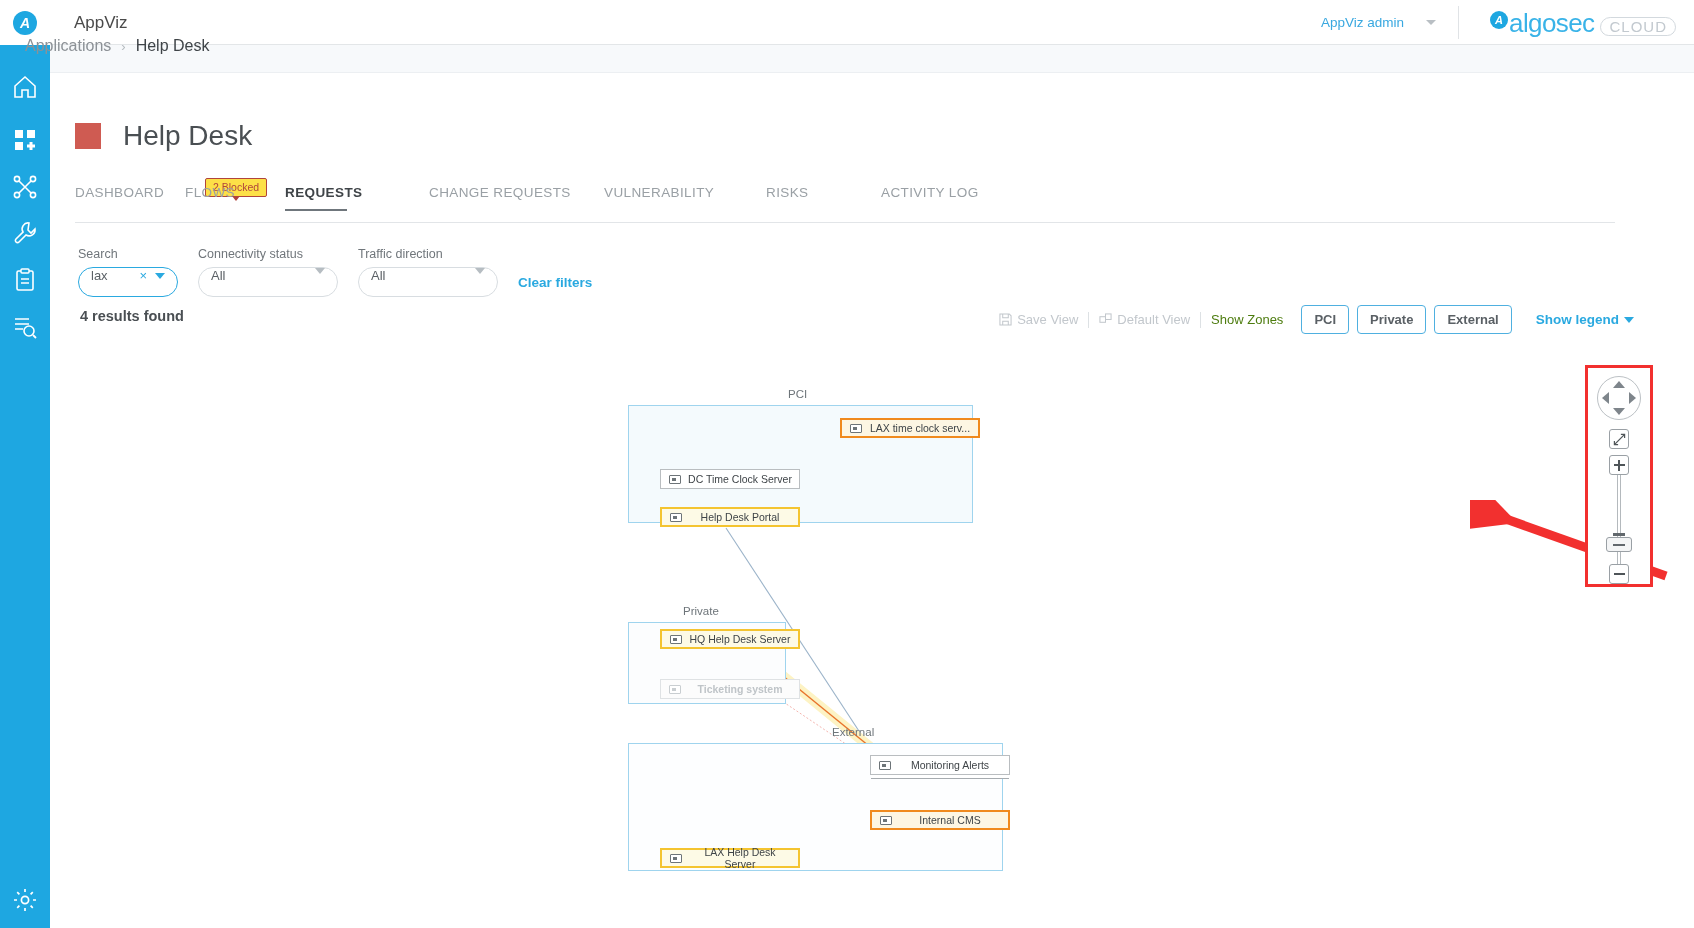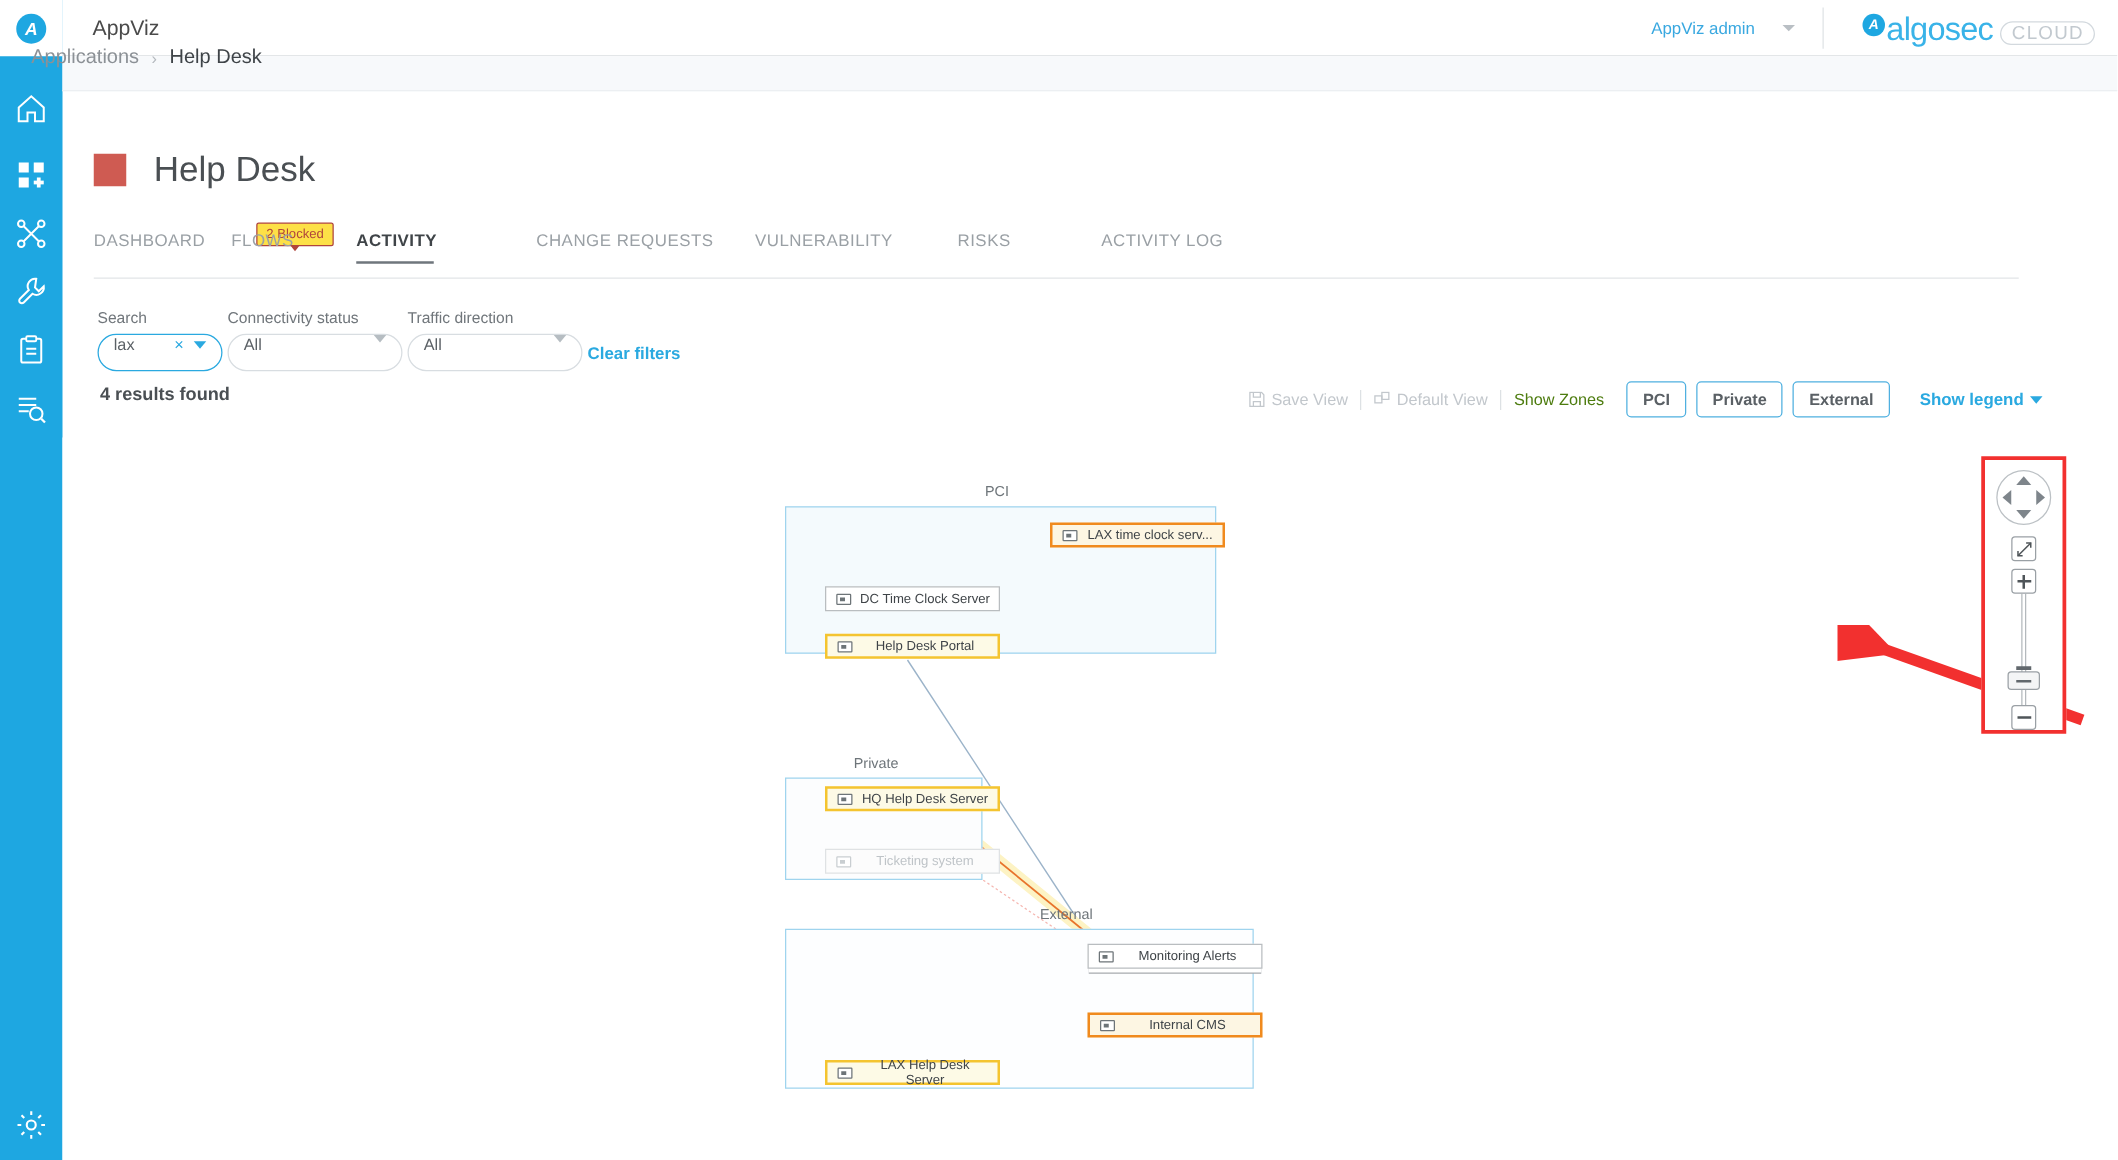--- a/index.html
+++ b/index.html
@@ -118,21 +118,21 @@
     font-size: 10.5px; padding: 2px 7px 3px 7px; border-radius: 2px;
     position: relative; white-space: nowrap;
   }
   .badge::after {
     content: ""; position: absolute; left: 50%; margin-left: -4px; bottom: -5px;
     width: 0; height: 0; border-left: 4px solid transparent;
     border-right: 4px solid transparent; border-top: 5px solid #b0443c;
   }
 
   
-  .filters { position: absolute; left: 78px; top: 247px; display: flex; align-items: flex-end; gap: 4px; }
+  .filters { position: absolute; left: 78px; top: 247px; display: flex; align-items: flex-end; gap: 20px; }
   .field { display: flex; flex-direction: column; gap: 6px; }
   .field-label { font-size: 12.5px; color: #70767b; }
   .pill {
     height: 30px; border: 1px solid #d8dde1; border-radius: 16px;
     display: flex; align-items: flex-start; padding: 0 12px;
     font-size: 13px; color: #5b6166; background: #fff;
   }
   .pill.search { width: 100px; border: 1.6px solid #2aa9e0; justify-content: space-between; }
   .pill.select { width: 140px; justify-content: space-between; cursor: pointer; }
   .pill-x { color: #2aa9e0; font-size: 13px; cursor: pointer; margin-left: 6px; }
@@ -198,21 +198,21 @@
     margin-left: 8px; position: relative; flex: none; background: #fff;
   }
   .node .ico::after {
     content: ""; position: absolute; left: 2px; top: 2px;
     width: 4px; height: 3px; background: #6d7478;
   }
   .node .nlabel { flex: 1; text-align: center; padding: 0 6px; }
   .node.sel-orange { border: 2px solid #f08a1e; background: #fdf6e3; }
   .node.sel-yellow { border: 2px solid #f4c430; background: #fdfae6; }
   .node.plain      { border: 1px solid #b9bdc0; background: #fff; }
-  .node.dim        { border: 1px solid #dfe2e4; color: #bfc4c8; background: #fcfcfc; }
+  .node.dim        { border: 1px solid #dfe2e4; color: #bfc4c8; background: #fcfcfc; font-weight: bold; }
   .node.dim .ico   { border-color: #c9ced1; }
   .node.dim .ico::after { background: #c9ced1; }
   .node.shadowed {
     box-shadow: 0 4px 0 -1px #fff, 0 5px 0 -1px #a6abaf;
   }
 
   .n-laxclock  { left: 790px; top: 68px;  width: 140px; }
   .n-dctime    { left: 610px; top: 119px; width: 140px; }
   .n-hdportal  { left: 610px; top: 157px; width: 140px; }
   .n-hoserver  { left: 610px; top: 279px; width: 140px; }
@@ -372,21 +372,21 @@
     <div class="app-swatch"></div>
     <div class="page-title">Help Desk</div>
   </div>
 
   <div class="badge-wrap">
     <div class="badge">2 Blocked</div>
   </div>
   <div class="tabs">
     <div class="tab" style="width:110px">DASHBOARD</div>
     <div class="tab" style="width:100px">FLOWS</div>
-    <div class="tab active" style="width:62px">ACTIVITY</div>
+    <div class="tab active" style="width:62px">REQUESTS</div>
     <div class="tab" style="width:55px;margin-left:82px">CHANGE REQUESTS</div>
     <div class="tab" style="width:100px;margin-left:120px">VULNERABILITY</div>
     <div class="tab" style="width:60px;margin-left:62px">RISKS</div>
     <div class="tab" style="width:110px;margin-left:55px">ACTIVITY LOG</div>
   </div>
 
   <div class="filters">
     <div class="field">
       <div class="field-label">Search</div>
       <div class="pill search">

